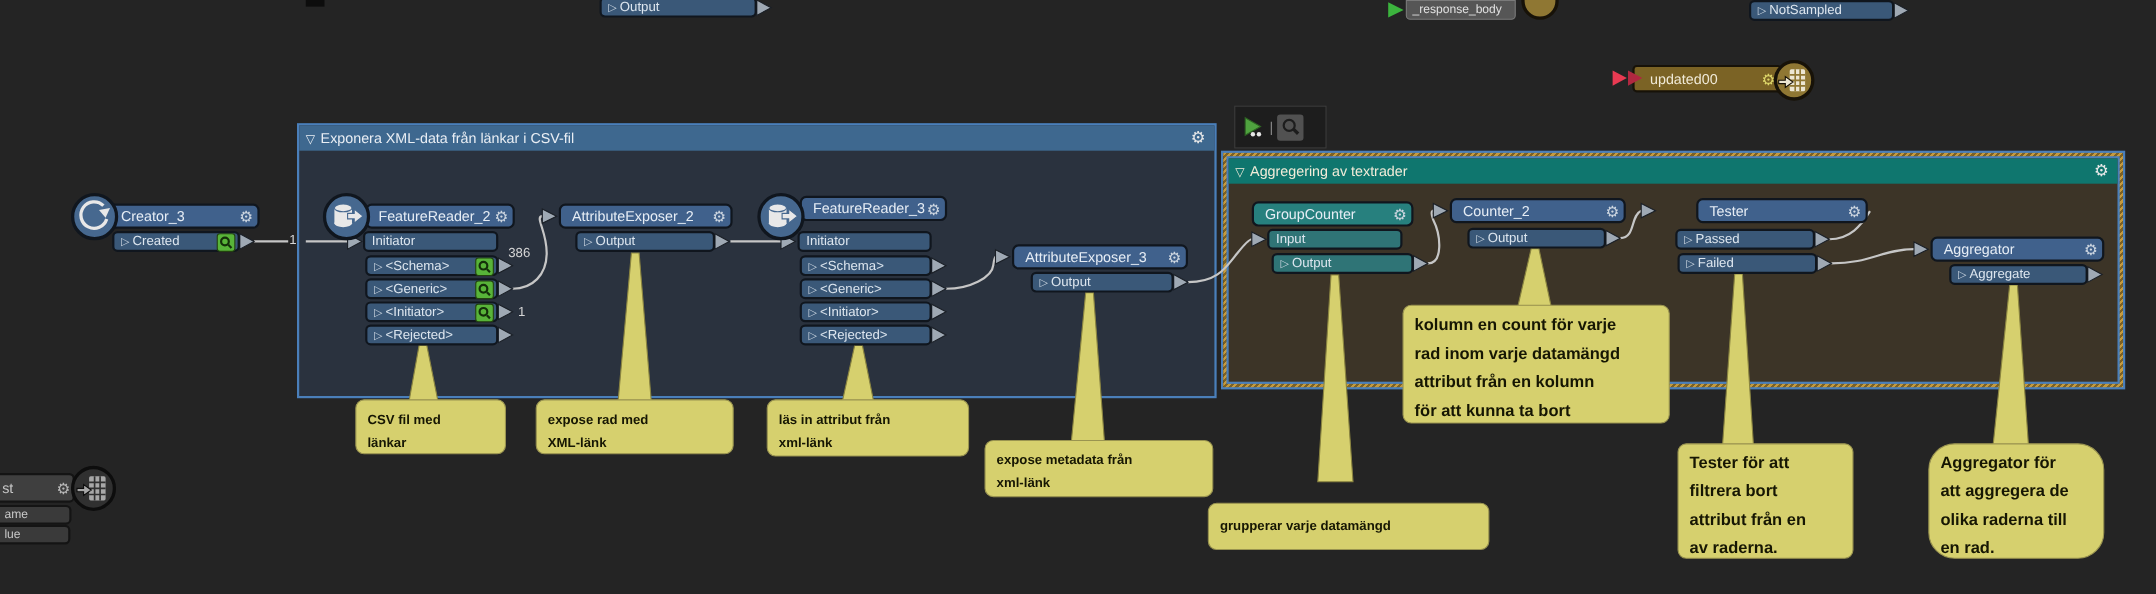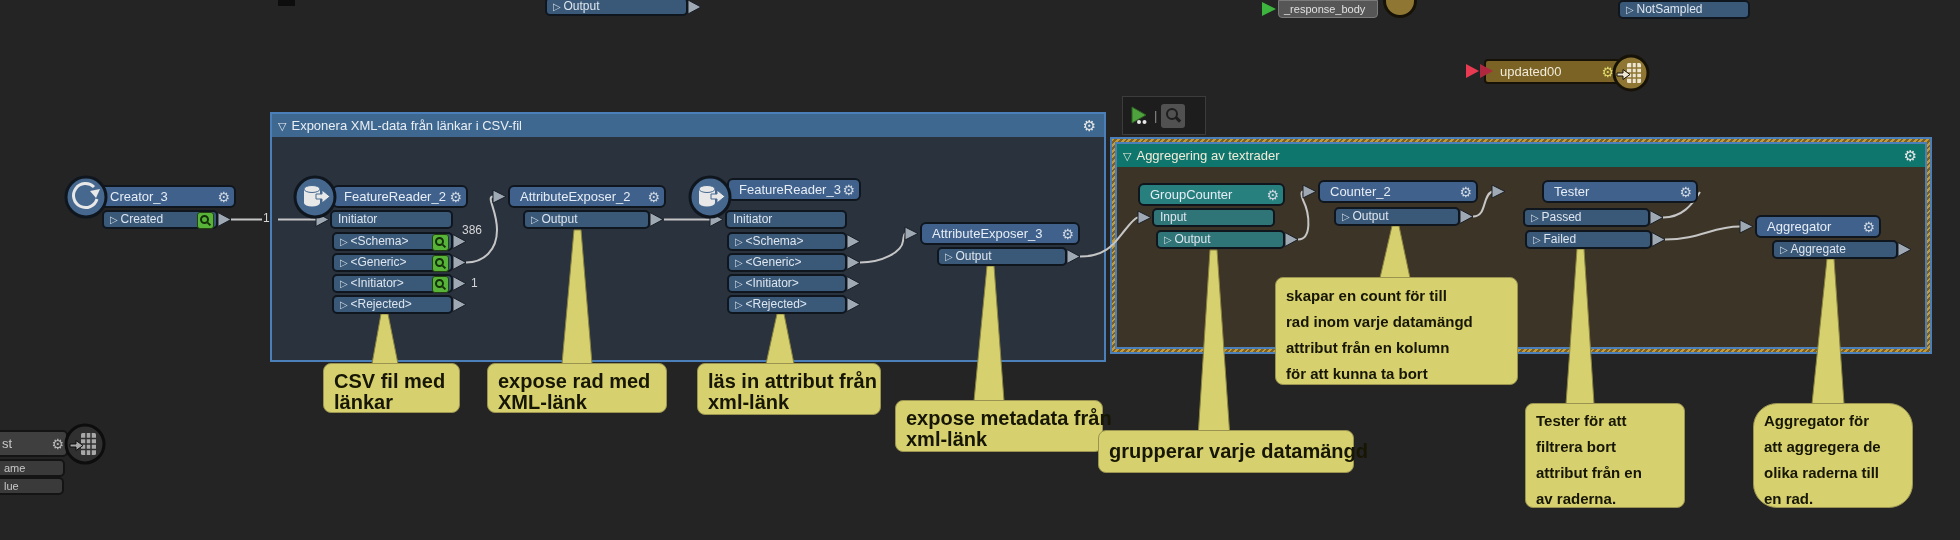--- a/index.html
+++ b/index.html
@@ -39,21 +39,21 @@
   .badge::after{content:"";position:absolute;left:9px;top:10px;width:4px;height:2px;
         background:#14300a;transform:rotate(45deg);}
   .ncircle{position:absolute;z-index:5;}
   
   .gray-row{position:absolute;box-sizing:border-box;background:#3f3f3f;border:2px solid #141414;
         border-radius:0 5px 5px 0;color:#c8c8c8;z-index:4;white-space:nowrap;}
   
   .ann{position:absolute;box-sizing:border-box;background:#d6d06e;border:1px solid #9a9450;
         border-radius:8px;color:#161603;font-weight:bold;padding:7px 10px;z-index:3;}
   .ann .ln{white-space:nowrap;}
-  .ann.sm .ln{font-size:20px;line-height:21px;}
+  .ann.sm .ln{font-size:12px;line-height:21px;}
   .ann.lg .ln{font-size:15px;line-height:26px;}
   
   .count-label{position:absolute;color:#d6d6d6;font-size:12px;z-index:3;}
   #wires{position:absolute;left:0;top:0;z-index:2;pointer-events:none;}
   .toolbar{position:absolute;background:#1d1d1d;border:1px solid #3c3c3c;z-index:4;
         display:flex;align-items:center;padding:0 5px;gap:4px;}
   .tb-sep{color:#8a8a8a;font-size:13px;}
   .tb-mag{width:24px;height:24px;background:#515151;border-radius:3px;position:relative;}
   .tb-mag::before{content:"";position:absolute;left:5px;top:4px;width:8px;height:8px;
         border:2px solid #1d1d1d;border-radius:50%;}
@@ -149,25 +149,25 @@
     <div class="ln">XML-länk</div>
   </div>
   <div class="ann sm" style="left:697px;top:363px;width:184px;height:52px;">
     <div class="ln">läs in attribut från</div>
     <div class="ln">xml-länk</div>
   </div>
   <div class="ann sm" style="left:895px;top:400px;width:208px;height:52px;">
     <div class="ln">expose metadata från</div>
     <div class="ln">xml-länk</div>
   </div>
-  <div class="ann sm" style="left:1098px;top:430px;width:256px;height:43px;padding-top:10px;">
+  <div class="ann sm" style="left:1098px;top:457px;width:256px;height:43px;padding-top:10px;">
     <div class="ln">grupperar varje datamängd</div>
   </div>
   <div class="ann lg" style="left:1275px;top:277px;width:243px;height:108px;padding-top:5px;">
-    <div class="ln">skapar en count för till</div>
+    <div class="ln">kolumn en count för varje</div>
     <div class="ln">rad inom varje datamängd</div>
     <div class="ln">attribut från en kolumn</div>
     <div class="ln">för att kunna ta bort</div>
   </div>
   <div class="ann lg" style="left:1508px;top:403px;width:160px;height:105px;padding-top:4px;margin-left:17px;">
     <div class="ln">Tester för att</div>
     <div class="ln">filtrera bort</div>
     <div class="ln">attribut från en</div>
     <div class="ln">av raderna.</div>
   </div>
@@ -298,38 +298,38 @@
     <span>Tester</span>
     <span class="gear"></span>
   </div>
   <div class="port out" style="left:1523px;top:208px;width:127px;">
     <span class="plabel">Passed</span>
   </div>
   <div class="port out" style="left:1525px;top:230px;width:127px;">
     <span class="plabel">Failed</span>
   </div>
 
-  <div class="nhead" style="left:1755px;top:215px;width:126px;">
+  <div class="nhead" style="left:1755px;top:215px;width:158px;">
     <span>Aggregator</span>
     <span class="gear"></span>
   </div>
   <div class="port out" style="left:1772px;top:240px;width:126px;">
     <span class="plabel">Aggregate</span>
   </div>
 
   <div class="port out" style="left:545px;top:-3px;width:143px;">
     <span class="plabel">Output</span>
   </div>
   <div style="position:absolute;left:278px;top:0;width:17px;height:6px;background:#0d0d0d;z-index:4;"></div>
 
   <div class="tri" style="left:1262px;top:2px;border-top:7px solid transparent;border-bottom:7px solid transparent;border-left:14px solid #3cb43e;"></div>
   <div style="position:absolute;left:1278px;top:0;width:100px;height:18px;background:#565656;border:1px solid #7a7a7a;
        border-radius:0 0 4px 4px;color:#e0e0e0;font-size:11px;line-height:17px;padding-left:5px;box-sizing:border-box;z-index:4;">_response_body</div>
 
-  <div class="port out" style="left:1590px;top:0;width:132px;margin-left:28px;">
+  <div class="port out" style="left:1590px;top:0;width:132px;">
     <span class="plabel">NotSampled</span>
   </div>
 
   <div style="position:absolute;left:1383px;top:-16px;width:28px;height:28px;border-radius:50%;background:#8f7733;
        border:3px solid #171208;z-index:4;"></div>
 
   <div class="tri" style="left:1466px;top:64px;border-top:7px solid transparent;border-bottom:7px solid transparent;border-left:13px solid #e93a52;"></div>
   <div class="tri" style="left:1480px;top:64px;border-top:7px solid transparent;border-bottom:7px solid transparent;border-left:13px solid #b02840;z-index:5;"></div>
   <div class="nhead gold" style="left:1484px;top:59px;width:136px;height:25px;line-height:21px;padding-left:14px;">
     <span>updated00</span>

